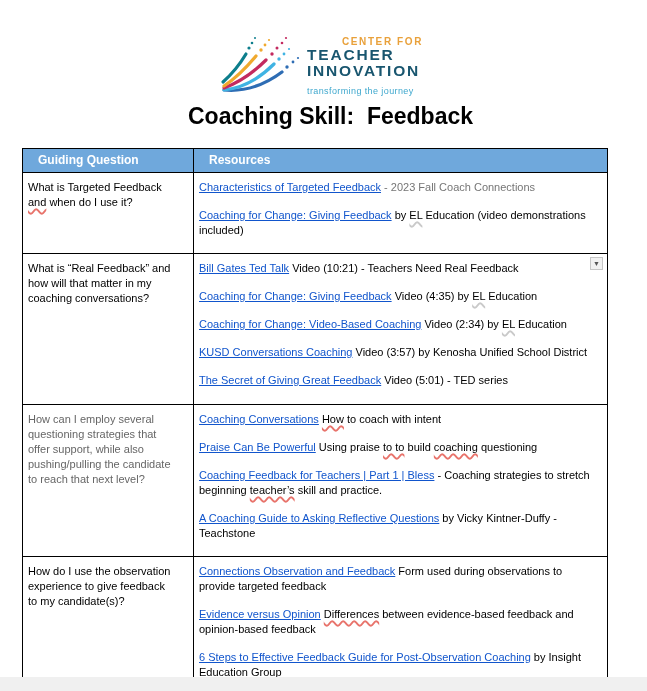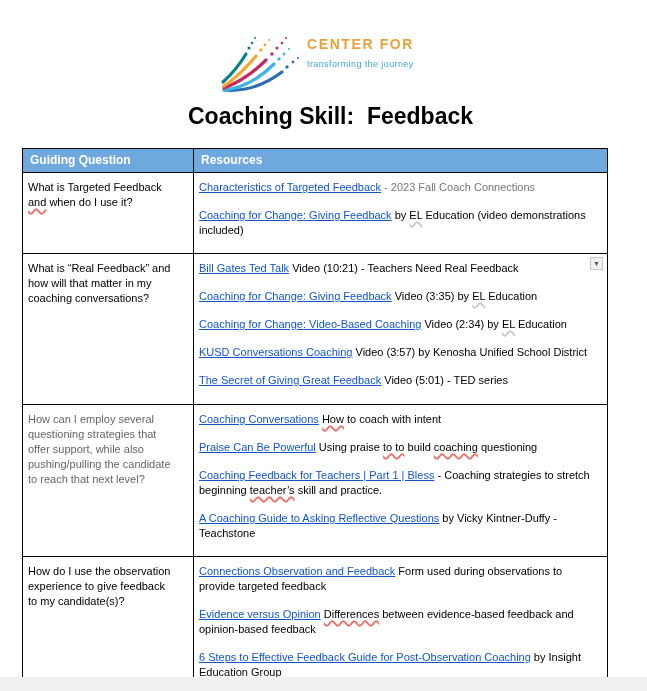--- a/index.html
+++ b/index.html
@@ -3,33 +3,33 @@
 <meta charset="utf-8">
 <style>
   html,body{margin:0;padding:0;background:#fff;}
   .page{position:relative;width:647px;height:691px;background:#fff;overflow:hidden;
         font-family:"Liberation Sans","DejaVu Sans",sans-serif;color:#000;}
 
   
   .logo{position:absolute;left:216px;top:33px;display:flex;align-items:flex-start;}
   .logo-swoosh{flex:0 0 auto;}
   .logo-text{margin-left:3px;padding-top:3px;}
-  .logo-line1{color:var(--logo-gold);font-size:14px;font-weight:bold;letter-spacing:1.6px;}
+  .logo-line1{color:var(--logo-gold);font-size:10px;font-weight:bold;letter-spacing:1.6px;margin-left:35px;}
   .logo-line2,.logo-line3{color:var(--logo-teal);font-size:15.5px;font-weight:bold;letter-spacing:1.8px;line-height:16px;}
   .logo-tagline{color:var(--logo-lightblue);font-size:9px;letter-spacing:.4px;margin-top:7px;}
 
   
   .doc-title{position:absolute;top:103px;left:7px;width:100%;text-align:center;
              font-size:23px;font-weight:bold;white-space:pre-wrap;}
 
   
   table.res{position:absolute;top:148px;left:22px;width:585px;border-collapse:collapse;table-layout:fixed;}
   table.res th,table.res td{border:1px solid #000;vertical-align:top;text-align:left;}
   table.res th{background:var(--header-bg);color:var(--header-text);
-               font-size:12px;font-weight:bold;padding:4px 7px;height:15px;}
+               font-size:12px;font-weight:bold;padding:4px 15px;height:15px;}
   table.res td{padding:7px 16px 2px 5px;font-size:11px;line-height:15px;}
   .qcell p{margin:0;}
   .rcell{position:relative;}
   .rcell p{margin:0 0 13px 0;}
   .row-0 td{height:64px;}
   .row-1 td{height:141px;}
   .row-2 td{height:137px;}
   .row-3 td{height:122px;}
 
   .rlink{color:var(--link);text-decoration:underline;cursor:pointer;}
@@ -79,20 +79,22 @@
           <circle cx="53" cy="7" r="1.1"></circle>
         </g>
       <g fill="var(--swoosh-teal)">
           <circle cx="33" cy="15" r="1.6"></circle>
           <circle cx="36" cy="10" r="1.3"></circle>
           <circle cx="39" cy="5" r="1"></circle>
         </g>
     </svg>
     <div class="logo-text">
       <div class="logo-line1">CENTER FOR</div>
+      <div class="logo-line2">TEACHER</div>
+      <div class="logo-line3 logo-line2">INNOVATION</div>
       <div class="logo-tagline">transforming the journey</div>
     </div>
   </div>
 
   <div class="doc-title">Coaching Skill:  Feedback</div>
 
   <table class="res">
     <colgroup>
         <col style="width:171px">
         <col style="width:414px">
@@ -113,21 +115,21 @@
             <p><a class="rlink" href="#">Coaching for Change: Giving Feedback</a><span class=""> by </span><span class="spg">EL</span><span class=""> Education (video demonstrations included)</span></p>
           </td>
         </tr>
         <tr class="row-1">
           <td class="qcell">
             <p style="color: rgb(0, 0, 0);"><span class="">What is “Real Feedback” and how will that matter in my coaching conversations?</span></p>
           </td>
           <td class="rcell">
             <button class="dropmark">▼</button>
             <p><a class="rlink" href="#">Bill Gates Ted Talk</a><span class=""> Video (10:21) - Teachers Need Real Feedback</span></p>
-            <p><a class="rlink" href="#">Coaching for Change: Giving Feedback</a><span class=""> Video (3:35) by </span><span class="spg">EL</span><span class=""> Education</span></p>
+            <p><a class="rlink" href="#">Coaching for Change: Giving Feedback</a><span class=""> Video (4:35) by </span><span class="spg">EL</span><span class=""> Education</span></p>
             <p><a class="rlink" href="#">Coaching for Change: Video-Based Coaching</a><span class=""> Video (2:34) by </span><span class="spg">EL</span><span class=""> Education</span></p>
             <p><a class="rlink" href="#">KUSD Conversations Coaching</a><span class=""> Video (3:57) by Kenosha Unified School District</span></p>
             <p><a class="rlink" href="#">The Secret of Giving Great Feedback</a><span class=""> Video (5:01) - TED series</span></p>
           </td>
         </tr>
         <tr class="row-2">
           <td class="qcell">
             <p style="color: rgb(102, 102, 102);"><span class="">How can I employ several questioning strategies that offer support, while also pushing/pulling the candidate to reach that next level?</span></p>
           </td>
           <td class="rcell">

